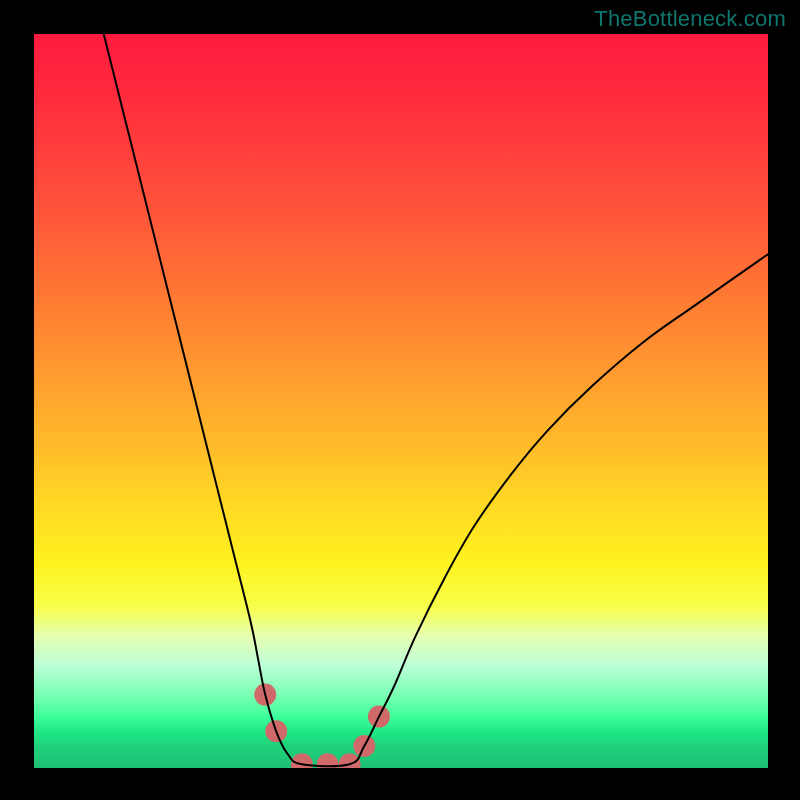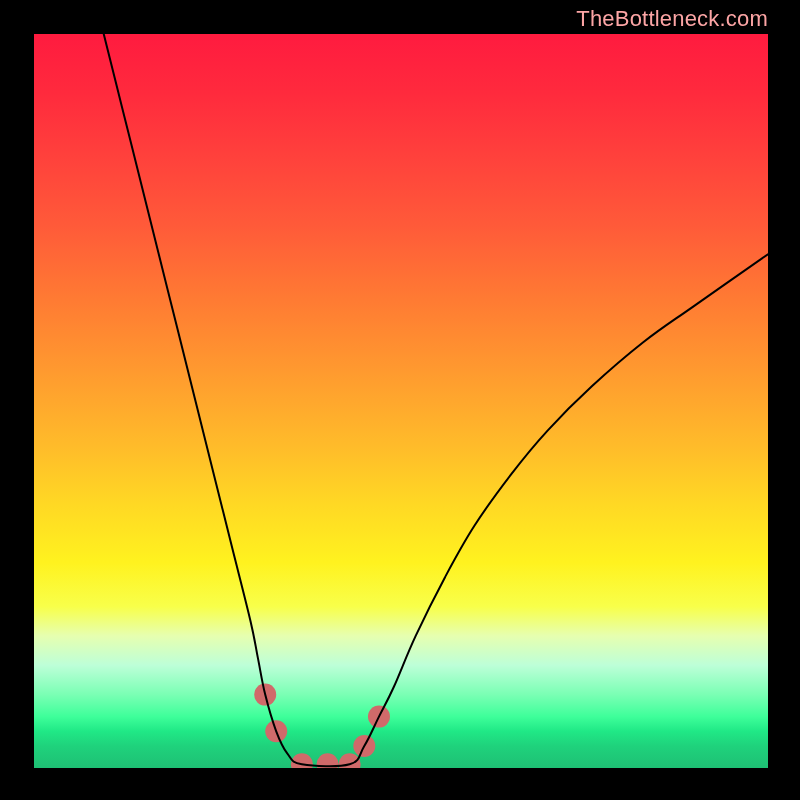--- a/index.html
+++ b/index.html
@@ -35,22 +35,22 @@
       #7affb4 90%,
       #3eff9a 93%,
       #20e886 95%,
       #1fd27c 97%,
       #1ec074 100%
     );
   }
   .watermark {
     position: absolute;
     top: 6px;
-    right: 32px;
-    color: #fca5a5;
+    right: 14px;
+    color: #0f766e;
     font-size: 22px;
     letter-spacing: 0.2px;
     font-weight: 500;
     text-align: right;
   }
   svg.overlay {
     position: absolute;
     left: 0;
     top: 0;
   }

